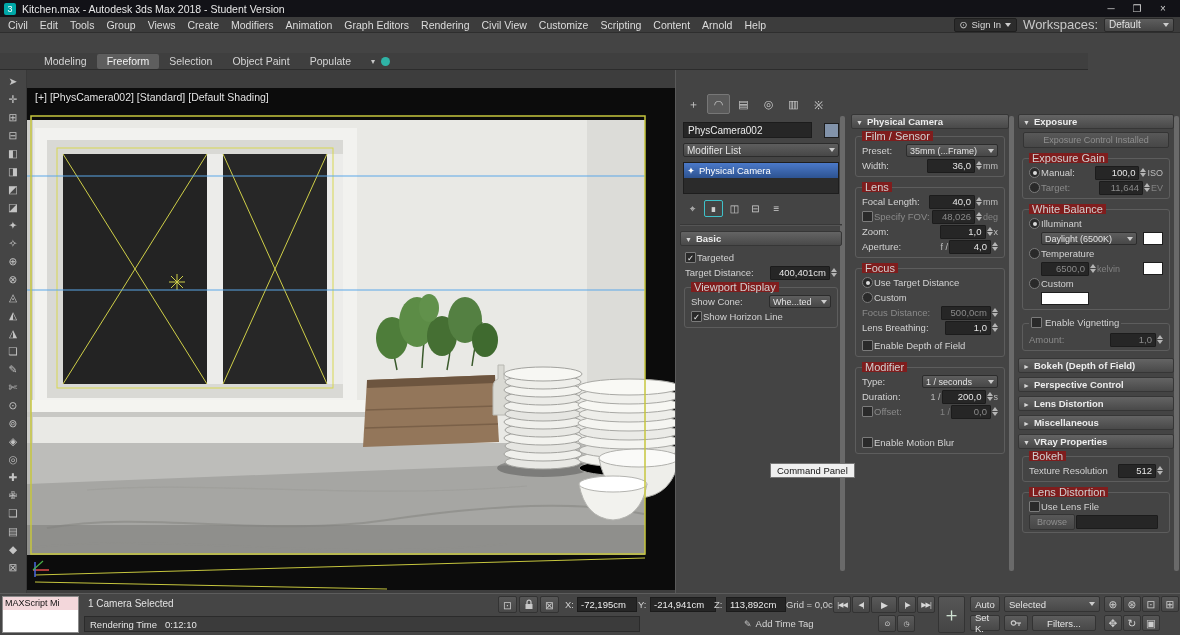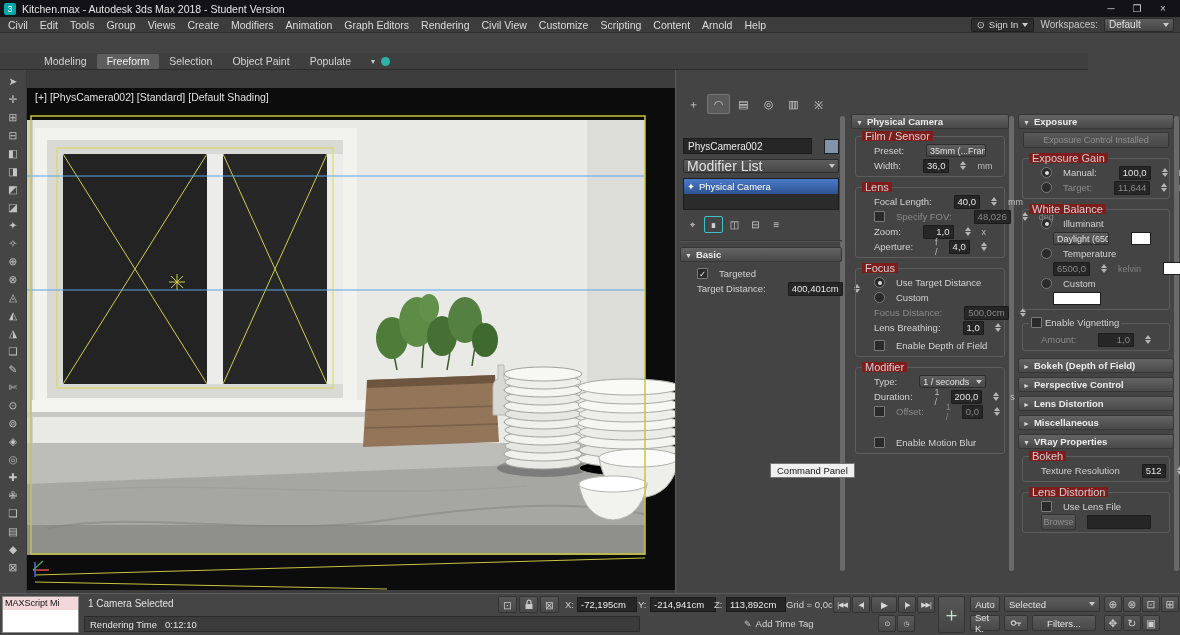--- a/index.html
+++ b/index.html
@@ -9,21 +9,21 @@
   #titlebar{position:absolute;left:0;top:0;width:1180px;height:17px;background:#121217;display:flex;align-items:center;gap:6px;padding:0 4px;box-sizing:border-box}
   .tb-logo{width:12px;height:12px;background:#00a8a8;color:#fff;font-size:9px;display:flex;align-items:center;justify-content:center;border-radius:2px}
   #title-text{font-size:10.5px;color:#e8e8e8;white-space:nowrap}
   .win-btns{margin-left:auto;display:flex}
   .winbtn{width:26px;height:15px;display:flex;align-items:center;justify-content:center;font-size:10px;color:#cfcfcf}
   #menubar{position:absolute;left:0;top:17px;width:1180px;height:16px;background:#3c3c3c;display:flex;align-items:center;padding:0 2px;box-sizing:border-box;border-bottom:1px solid #2e2e2e}
   #menu-items{display:flex;align-items:center;height:100%}
   .menu-item{font-size:10.5px;color:#dcdcdc;padding:0 6px;height:100%;display:flex;align-items:center;white-space:nowrap}
   #menubar-right{margin-left:auto;display:flex;align-items:center;gap:6px;padding-right:4px}
   .signin{display:flex;align-items:center;gap:4px;background:#2c2c2c;border:1px solid #1f1f1f;height:12px;padding:0 5px;font-size:9.5px;color:#d8d8d8;border-radius:2px}
-  .wslabel{font-size:10px;color:#c8c8c8}
+  .wslabel{font-size:13px;color:#c8c8c8}
   .tbico{width:18px;height:17px;display:flex;align-items:center;justify-content:center;font-size:11px;color:#c9c9c9}
   .tbsep{width:1px;height:14px;background:#2e2e2e;margin:0 3px}
   .tbdrop{height:14px;display:flex;align-items:center;gap:3px;background:linear-gradient(#5e5e5e,#454545);border:1px solid #2a2a2a;font-size:10px;color:#e2e2e2;padding:0 4px;border-radius:2px;white-space:nowrap;box-sizing:border-box}
   .tbdrop .dlbl{overflow:hidden;white-space:nowrap;flex:1}
   .tbbtn{height:14px;display:flex;align-items:center;background:linear-gradient(#606060,#474747);border:1px solid #2a2a2a;font-size:9.5px;color:#e6e6e6;padding:0 6px;border-radius:2px}
   .car{width:0;height:0;border-left:3px solid transparent;border-right:3px solid transparent;border-top:4px solid #ccc;flex:0 0 auto;margin-left:auto}
   #ribbon{position:absolute;left:0;top:53px;width:1088px;height:17px;background:#3f3f3f;border-bottom:1px solid #2c2c2c;display:flex;align-items:center;gap:2px;padding-left:34px;box-sizing:border-box}
   .rtab{font-size:10.5px;color:#d4d4d4;padding:0 10px;height:15px;display:flex;align-items:center;border-radius:2px}
   .rtab.on{background:#5e5e5e;color:#f2f2f2}
   .rib-extra{display:flex;align-items:center;gap:6px;margin-left:8px}
@@ -38,21 +38,21 @@
   
   #cp{position:absolute;left:675px;top:70px;width:505px;height:523px;background:#444;border-left:1px solid #5a5a5a;box-sizing:border-box}
   .cpcol{position:absolute;top:0;display:flex;flex-direction:column}
   #cp-col1{left:2px;width:166px}
   #cp-col2{left:173px;top:42px;width:162px}
   #cp-col3{left:340px;top:42px;width:160px}
   .vsb{position:absolute;width:5px;top:46px;height:455px;background:#6a6a6a;border-radius:2px}
   #cp-tabs{display:flex;gap:2px;margin:24px 4px 4px;align-items:center}
   .cptab{width:21px;height:18px;display:flex;align-items:center;justify-content:center;font-size:11px;color:#d0d0d0;border:1px solid transparent;border-radius:2px}
   .cptab.on{background:#5a5a5a;border-color:#777}
-  .prow{display:flex;align-items:center;gap:11px;height:15px;padding:0 17px;flex:0 0 auto}
+  .prow{display:flex;align-items:center;gap:1px;height:15px;padding:0 5px;flex:0 0 auto}
   .lb{font-size:9.5px;color:#d2d2d2;white-space:nowrap}
   .lb.dis{color:#8a8a8a}
   .un{color:#bdbdbd;font-size:9px}
   .un.dis{color:#828282}
   .fld{background:#262626;border:1px solid #1c1c1c;height:12px;font-size:9.5px;color:#e6e6e6;display:flex;align-items:center;justify-content:flex-end;padding:0 3px;border-radius:1px;box-sizing:content-box}
   .fld.dis{color:#8a8a8a}
   .spn{display:inline-flex;flex-direction:column;justify-content:center;gap:1px}
   .spn i{display:block;width:0;height:0;border-left:3px solid transparent;border-right:3px solid transparent}
   .spn .u{border-bottom:4px solid #b5b5b5}
   .spn .d{border-top:4px solid #b5b5b5}
@@ -64,21 +64,21 @@
   .grp{border:1px solid #5d5d5d;border-radius:3px;margin:7px 4px 3px;padding:6px 1px 3px;position:relative;display:flex;flex-direction:column}
   .gt{position:absolute;top:-6px;left:6px;background:#7f1d1d;padding:0 3px;font-size:11px;color:#d0d0d0;line-height:10px}
   .gtc{position:absolute;top:-7px;left:6px;background:#444;display:flex;align-items:center;gap:3px;padding:0 2px}
   .roll{display:flex;flex-direction:column;margin:2px 2px;flex:0 0 auto}
   .rollh{display:flex;align-items:center;gap:4px;background:linear-gradient(#646464,#494949);border:1px solid #363636;border-radius:2px;height:13px;padding:0 4px;font-size:9.5px;font-weight:bold;color:#ececec;flex:0 0 auto}
   .tri::after{content:"▼";font-size:7px;color:#d8d8d8}
   .trir::after{content:"►";font-size:7px;color:#d8d8d8}
   .swatch{width:18px;height:11px;background:#fff;border:1px solid #1e1e1e;flex:0 0 auto}
   .cpbtn{background:linear-gradient(#585858,#474747);border:1px solid #343434;border-radius:2px;color:#8f8f8f;font-size:9px;height:14px;display:flex;align-items:center;justify-content:center;margin:3px 5px}
   .grow{flex:1}
-  #cp-name-row{display:flex;align-items:flex-end;gap:12px;margin:20px 5px 2px}
+  #cp-name-row{display:flex;align-items:flex-end;gap:12px;margin:4px 5px 2px}
   #cp-name{flex:1;height:14px;background:#262626;border:1px solid #1c1c1c;color:#ececec;font-size:10px;display:flex;align-items:center;padding:0 4px}
   #cp-objswatch{width:13px;height:13px;background:#8293aa;border:1px solid #1e1e1e}
   #cp-modlist{margin:3px 5px}
   #cp-stack{margin:2px 5px;height:30px;background:#2b2b2b;border:1px solid #1e1e1e;display:flex;flex-direction:column}
   #cp-stack-row{height:15px;background:linear-gradient(#4b79c9,#2d5391);color:#fff;font-size:9.5px;display:flex;align-items:center;gap:4px;padding:0 3px}
   #cp-stack-icons{display:flex;gap:2px;margin:4px 5px;justify-content:flex-start}
   .stkico{width:17px;height:15px;display:flex;align-items:center;justify-content:center;font-size:10px;color:#cfcfcf;border:1px solid transparent;border-radius:2px}
   .stkico.on{border-color:#3fc1c9}
   .cphr{height:1px;background:#383838;margin:3px 2px;border-bottom:1px solid #555}
   
@@ -331,21 +331,21 @@
           <span class="cptab">▤</span>
           <span class="cptab">◎</span>
           <span class="cptab">▥</span>
           <span class="cptab">※</span>
         </div>
       <div id="cp-name-row">
         <span id="cp-name">PhysCamera002</span>
         <span id="cp-objswatch"></span>
       </div>
       <div id="cp-modlist">
-        <span class="drop" style="height:14px;font-size:14px">
+        <span class="drop" style="height:14px;font-size:10px">
           <span>Modifier List</span>
             <span class="car"></span>
         </span>
       </div>
       <div id="cp-stack">
         <div id="cp-stack-row">
           <span>✦</span>
           <span>Physical Camera</span>
         </div>
       </div>
@@ -368,20 +368,35 @@
           <span class="lb">Targeted</span>
         </div>
         <div class="prow">
           <span class="lb" style="">Target Distance:</span>
           <span class="grow"></span>
           <span class="fld" style="width:52px">400,401cm</span>
           <span class="spn">
               <i class="u"></i>
               <i class="d"></i>
             </span>
+        </div>
+        <div class="grp">
+          <span class="gt">Viewport Display</span>
+          <div class="prow">
+            <span class="lb">Show Cone:</span>
+            <span class="grow"></span>
+            <span class="drop" style="width:62px">
+              <span>Whe...ted</span>
+                <span class="car"></span>
+            </span>
+          </div>
+          <div class="prow">
+            <span class="cb on"></span>
+            <span class="lb">Show Horizon Line</span>
+          </div>
         </div>
       </div>
     </div>
 
     <div class="cpcol" id="cp-col2">
       <div class="roll">
         <div class="rollh">
           <span class="tri"></span>
           <span>Physical Camera</span>
         </div>

